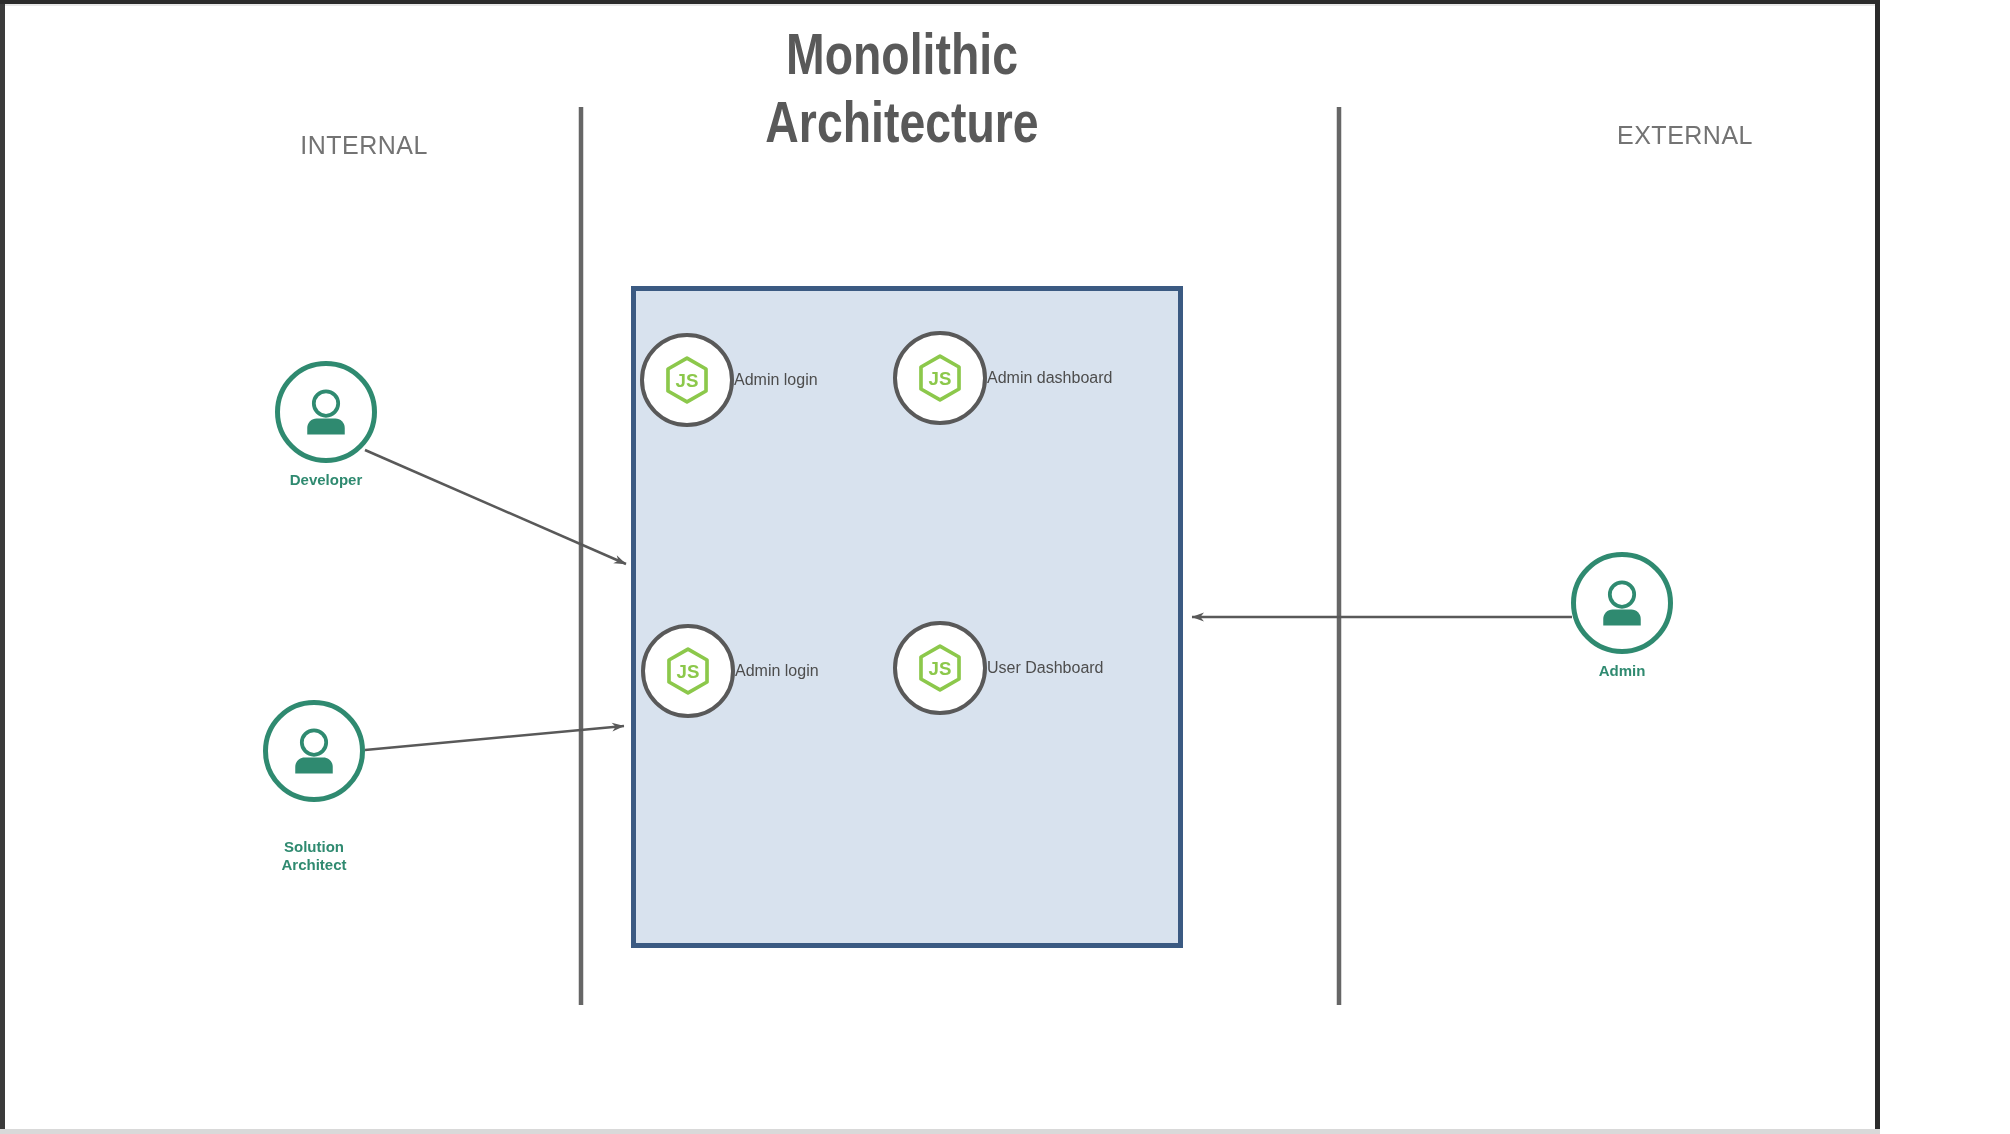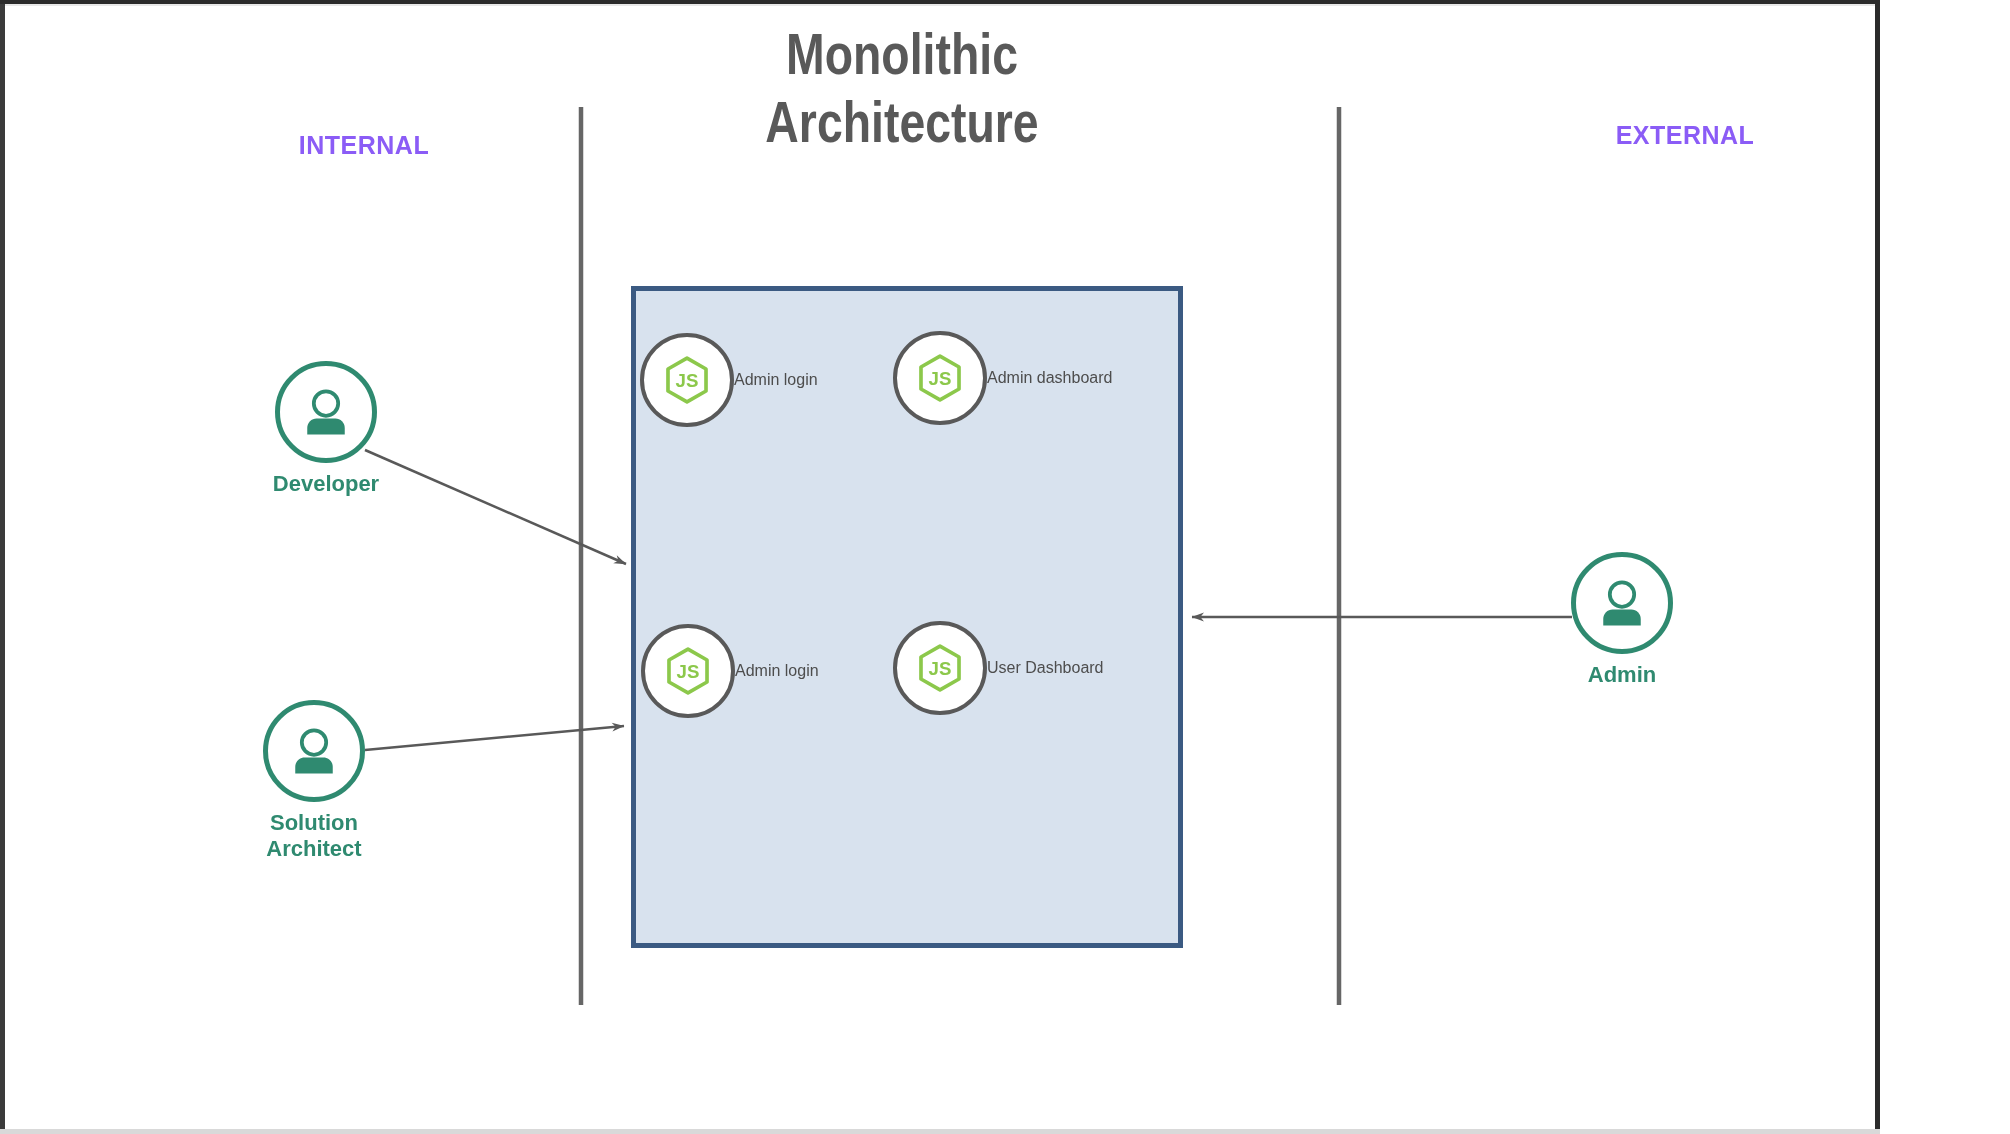--- a/index.html
+++ b/index.html
@@ -22,22 +22,22 @@
   .title{
     position:absolute;left:902px;top:20px;
     transform:translateX(-50%) scaleX(0.8);
     transform-origin:center top;
     text-align:center;white-space:nowrap;
     font-size:58px;font-weight:700;line-height:1.17;
     color:var(--heading_gray,#595959);
   }
   .zone-label{
     position:absolute;transform:translateX(-50%);
-    font-size:25px;font-weight:700;letter-spacing:.5px;
-    color:#8b5cf6;white-space:nowrap;
+    font-size:25px;font-weight:400;letter-spacing:.5px;
+    color:#737373;white-space:nowrap;
   }
   .zone-label.internal{left:364px;top:131px;}
   .zone-label.external{left:1685px;top:121px;}
 
   .monolith-box{
     position:absolute;left:631px;top:286px;width:552px;height:662px;
     box-sizing:border-box;
     background:var(--monolith_fill,#d8e2ee);
     border:5px solid var(--monolith_border,#3b5a82);
   }
@@ -63,25 +63,25 @@
   .actor{
     position:absolute;width:180px;
     display:flex;flex-direction:column;align-items:center;
   }
   .actor .actor-circle{
     box-sizing:border-box;width:102px;height:102px;border-radius:50%;
     background:#ffffff;border:5px solid var(--actor_teal,#2f8a70);
     display:flex;align-items:center;justify-content:center;
   }
   .actor .actor-label{
-    margin-top:8px;font-size:22px;font-weight:700;line-height:1.2;
+    margin-top:8px;font-size:15px;font-weight:700;line-height:1.2;
     color:var(--actor_teal,#2f8a70);text-align:center;
   }
   .actor.developer{left:236px;top:361px;}
-  .actor.solution-architect{left:224px;top:700px;}
+  .actor.solution-architect{left:224px;top:700px;gap:28px;}
   .actor.solution-architect .actor-label{max-width:96px;}
   .actor.users{left:1532px;top:552px;}
 </style>
 </head>
 <body>
 
 <div class="page">
 
   <div class="frame-top"></div>
   <div class="frame-topline"></div>

